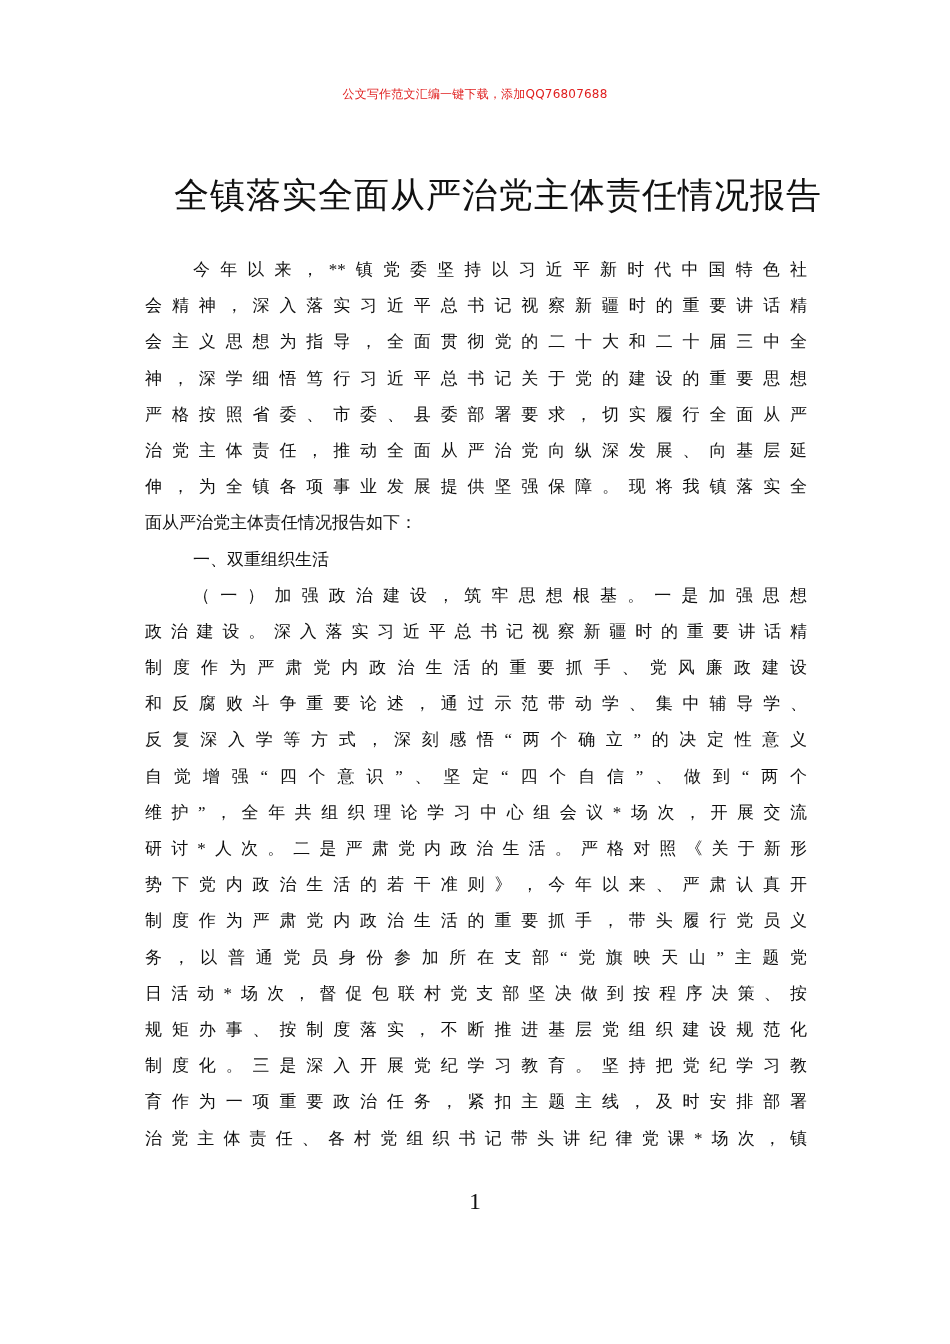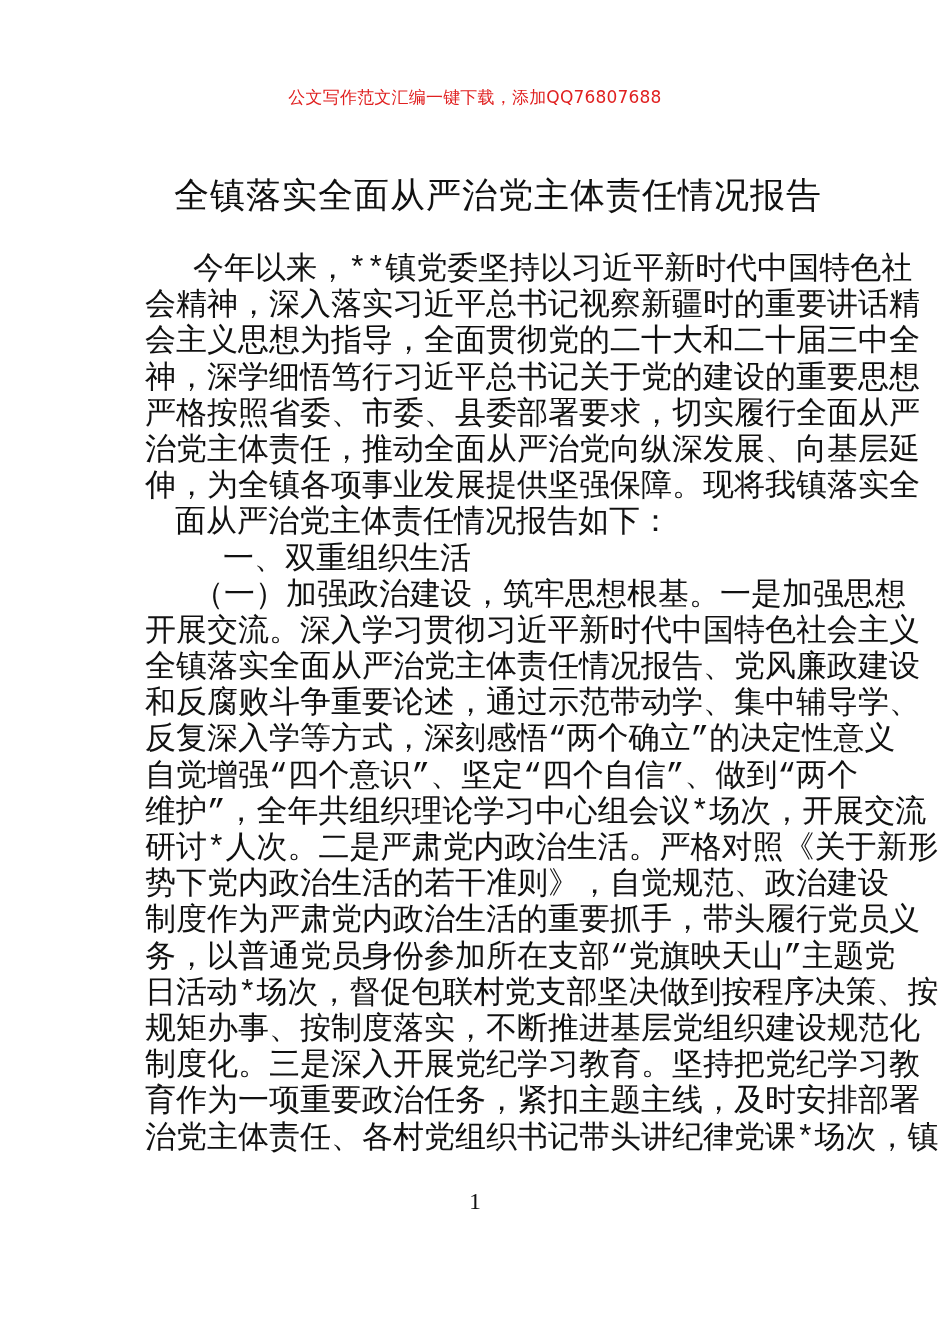--- a/index.html
+++ b/index.html
@@ -1,38 +1,38 @@
 <!DOCTYPE html>
 <html><head>
   <meta charset="utf-8">
   <style>
     html, body { margin: 0; padding: 0; background: #ffffff; }
     body { width: 950px; height: 1344px; position: relative; overflow: hidden; }
     .page { position: absolute; left: 0; top: 0; width: 950px; height: 1344px; background: #ffffff; }
     .header-ad {
       position: absolute; top: 86px; left: 0; width: 950px; text-align: center;
       font-family: "DejaVu Sans", "Liberation Sans", sans-serif;
-      font-size: 17px; color: #e02020; letter-spacing: 0.2px;
+      font-size: 12px; color: #e02020; letter-spacing: 0.2px;
     }
     .doc-title {
       position: absolute; top: 172px; left: 0; width: 950px; text-align: center;
       font-family: "DejaVu Sans", "Liberation Sans", sans-serif;
       font-size: 35px; color: #111111; letter-spacing: 1px; padding-left: 23px;
     }
     .body-text {
       position: absolute; left: 145px; top: 252px; width: 662px;
-      font-family: Liberation Mono, monospace;
-      font-size: 31px; color: #111111;
+      font-family: Liberation Serif, serif;
+      font-size: 17px; color: #111111;
     }
     .line {
       height: 36.2px; line-height: 36.2px; white-space: nowrap;
       text-align: justify; text-align-last: justify; overflow: visible;
     }
     .line.indent { padding-left: 48px; }
-    .line.last { text-align-last: left; margin-left: 30px; }
+    .line.last { text-align-last: left; }
     .page-number {
       position: absolute; top: 1188px; left: 0; width: 950px; text-align: center;
       font-family: "Liberation Serif", "DejaVu Serif", serif;
       font-size: 24px; color: #111111;
     }
   </style>
 </head>
 <body>
 
 <div class="page">
@@ -44,28 +44,28 @@
     <div class="line indent">今年以来，**镇党委坚持以习近平新时代中国特色社</div>
     <div class="line">会精神，深入落实习近平总书记视察新疆时的重要讲话精</div>
     <div class="line">会主义思想为指导，全面贯彻党的二十大和二十届三中全</div>
     <div class="line">神，深学细悟笃行习近平总书记关于党的建设的重要思想</div>
     <div class="line">严格按照省委、市委、县委部署要求，切实履行全面从严</div>
     <div class="line">治党主体责任，推动全面从严治党向纵深发展、向基层延</div>
     <div class="line">伸，为全镇各项事业发展提供坚强保障。现将我镇落实全</div>
     <div class="line last">面从严治党主体责任情况报告如下：</div>
     <div class="line indent last">一、双重组织生活</div>
     <div class="line indent">（一）加强政治建设，筑牢思想根基。一是加强思想</div>
-    <div class="line">开展交流。深入学习贯彻习近平新时代中国特色社会主义</div>
-    <div class="line">全镇落实全面从严治党主体责任情况报告、党风廉政建设</div>
+    <div class="line">政治建设。深入落实习近平总书记视察新疆时的重要讲话精</div>
+    <div class="line">制度作为严肃党内政治生活的重要抓手、党风廉政建设</div>
     <div class="line">和反腐败斗争重要论述，通过示范带动学、集中辅导学、</div>
     <div class="line">反复深入学等方式，深刻感悟“两个确立”的决定性意义</div>
     <div class="line">自觉增强“四个意识”、坚定“四个自信”、做到“两个</div>
     <div class="line">维护”，全年共组织理论学习中心组会议*场次，开展交流</div>
     <div class="line">研讨*人次。二是严肃党内政治生活。严格对照《关于新形</div>
-    <div class="line">势下党内政治生活的若干准则》，自觉规范、政治建设</div>
+    <div class="line">势下党内政治生活的若干准则》，今年以来、严肃认真开</div>
     <div class="line">制度作为严肃党内政治生活的重要抓手，带头履行党员义</div>
     <div class="line">务，以普通党员身份参加所在支部“党旗映天山”主题党</div>
     <div class="line">日活动*场次，督促包联村党支部坚决做到按程序决策、按</div>
     <div class="line">规矩办事、按制度落实，不断推进基层党组织建设规范化</div>
     <div class="line">制度化。三是深入开展党纪学习教育。坚持把党纪学习教</div>
     <div class="line">育作为一项重要政治任务，紧扣主题主线，及时安排部署</div>
     <div class="line">治党主体责任、各村党组织书记带头讲纪律党课*场次，镇</div>
   </div>
 
   <div class="page-number">1</div>

